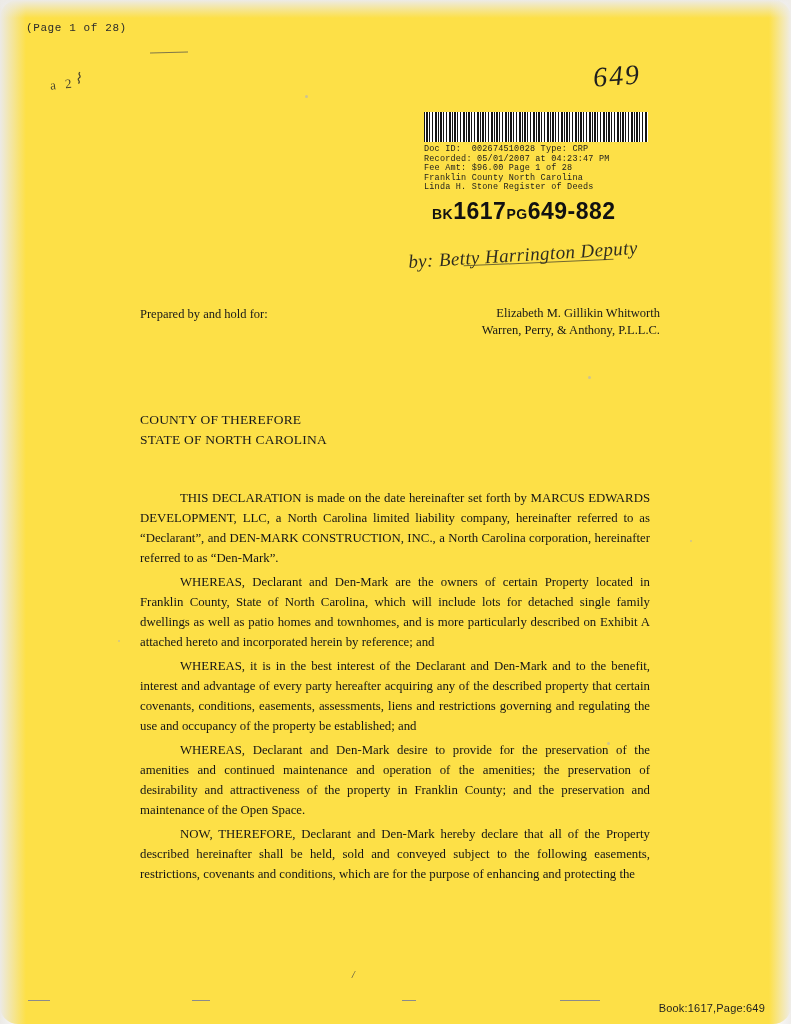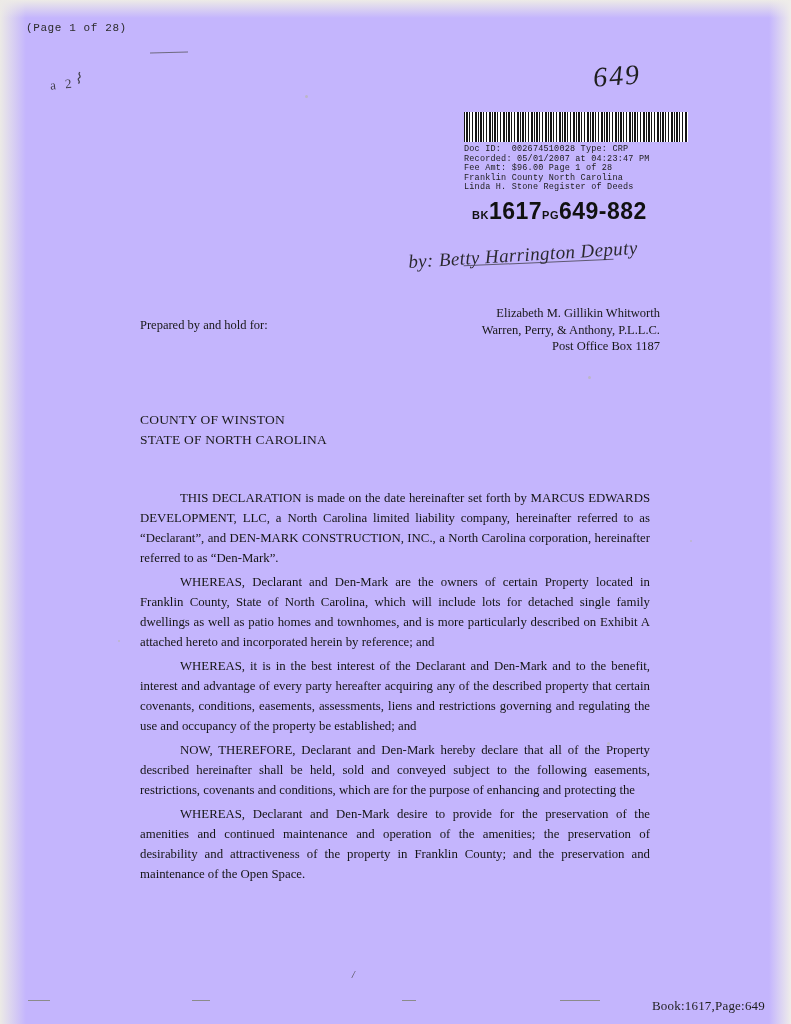--- a/index.html
+++ b/index.html
@@ -12,21 +12,22 @@
     height: 1024px;
     position: relative;
     font-family: "Liberation Serif", serif;
     color: #1a1a1a;
     overflow: hidden;
   }
 
   .page {
     position: absolute;
     inset: 0;
-    background: #c4b5fd;
+    background: #fde047;
+    border-radius: 18px;
   }
 
   
   .scan-edge-left {
     position: absolute;
     left: 0; top: 0; bottom: 0; width: 26px;
     background: linear-gradient(to right, #eceae6, rgba(255,255,255,0));
     pointer-events: none;
   }
   .scan-edge-top {
@@ -91,21 +92,20 @@
     transform: rotate(-4deg);
     font-style: italic;
   }
 
   
   .stamp {
     position: absolute;
     left: 424px;
     top: 112px;
     width: 224px;
-    margin-left: 40px;
   }
   .barcode {
     height: 30px;
     width: 224px;
     background: repeating-linear-gradient(
       to right,
       #151515 0px, #151515 1px,
       #ffffff 1px, #ffffff 2px,
       #151515 2px, #151515 4px,
       #ffffff 4px, #ffffff 5px,
@@ -129,21 +129,21 @@
   .stamp-book {
     margin-top: 5px;
     font-family: "Liberation Sans", sans-serif;
     font-weight: bold;
     font-size: 23px;
     letter-spacing: 0.5px;
     color: #111;
     padding-left: 8px;
   }
   .stamp-book .small {
-    font-size: 11px;
+    font-size: 14px;
     font-weight: bold;
     vertical-align: baseline;
   }
 
   .signature {
     position: absolute;
     left: 408px;
     top: 244px;
     font-family: "Liberation Serif", serif;
     font-style: italic;
@@ -170,21 +170,21 @@
     left: 140px;
     top: 305px;
     width: 520px;
     font-size: 12.5px;
     line-height: 16.5px;
     color: #181818;
   }
   .prepared .label {
     position: absolute;
     left: 0;
-    top: 12px;
+    top: 1px;
     white-space: nowrap;
     text-align: right;
   }
   .prepared .addr {
     margin-left: 167px;
     text-align: right;
   }
   .prepared .addr div { white-space: nowrap; }
 
   .state-line {
@@ -258,22 +258,22 @@
   }
   .d1 { left: 28px; width: 22px; }
   .d2 { left: 192px; width: 18px; }
   .d3 { left: 402px; width: 14px; }
   .d4 { left: 560px; width: 40px; }
 
   .footer-ref {
     position: absolute;
     right: 26px;
     bottom: 10px;
-    font-family: Liberation Serif, serif;
-    font-size: 13px;
+    font-family: Liberation Sans, sans-serif;
+    font-size: 11px;
     color: #1f1f1f;
     letter-spacing: 0.2px;
   }
 
   .speck {
     position: absolute;
     background: #b9b6b1;
     border-radius: 50%;
     opacity: 0.7;
   }
@@ -310,36 +310,35 @@
   <div class="signature">
     <span>by: Betty Harrington Deputy</span>
     <span class="sig-underline"></span>
   </div>
 
   <div class="prepared">
     <div class="label">Prepared by and hold for:</div>
     <div class="addr">
       <div>Elizabeth M. Gillikin Whitworth</div>
       <div>Warren, Perry, &amp; Anthony, P.L.L.C.</div>
-      <div>Post Office Box 1187</div>
     </div>
   </div>
 
   <div class="state-line">STATE OF NORTH CAROLINA</div>
-  <div class="county-line">COUNTY OF WINSTON</div>
+  <div class="county-line">COUNTY OF THEREFORE</div>
 
   <div class="doc-title">
   </div>
 
   <div class="body-text">
     <p>THIS DECLARATION is made on the date hereinafter set forth by MARCUS EDWARDS DEVELOPMENT, LLC, a North Carolina limited liability company, hereinafter referred to as “Declarant”, and DEN-MARK CONSTRUCTION, INC., a North Carolina corporation, hereinafter referred to as “Den-Mark”.</p>
     <p>WHEREAS, Declarant and Den-Mark are the owners of certain Property located in Franklin County, State of North Carolina, which will include lots for detached single family dwellings as well as patio homes and townhomes, and is more particularly described on Exhibit A attached hereto and incorporated herein by reference; and</p>
     <p>WHEREAS, it is in the best interest of the Declarant and Den-Mark and to the benefit, interest and advantage of every party hereafter acquiring any of the described property that certain covenants, conditions, easements, assessments, liens and restrictions governing and regulating the use and occupancy of the property be established; and</p>
+    <p>WHEREAS, Declarant and Den-Mark desire to provide for the preservation of the amenities and continued maintenance and operation of the amenities; the preservation of desirability and attractiveness of the property in Franklin County; and the preservation and maintenance of the Open Space.</p>
     <p>NOW, THEREFORE, Declarant and Den-Mark hereby declare that all of the Property described hereinafter shall be held, sold and conveyed subject to the following easements, restrictions, covenants and conditions, which are for the purpose of enhancing and protecting the</p>
-    <p>WHEREAS, Declarant and Den-Mark desire to provide for the preservation of the amenities and continued maintenance and operation of the amenities; the preservation of desirability and attractiveness of the property in Franklin County; and the preservation and maintenance of the Open Space.</p>
   </div>
 
   <div class="footer-slash">/</div>
 
   <div class="footer-dashes">
     <span class="d1"></span>
     <span class="d2"></span>
     <span class="d3"></span>
     <span class="d4"></span>
   </div>

